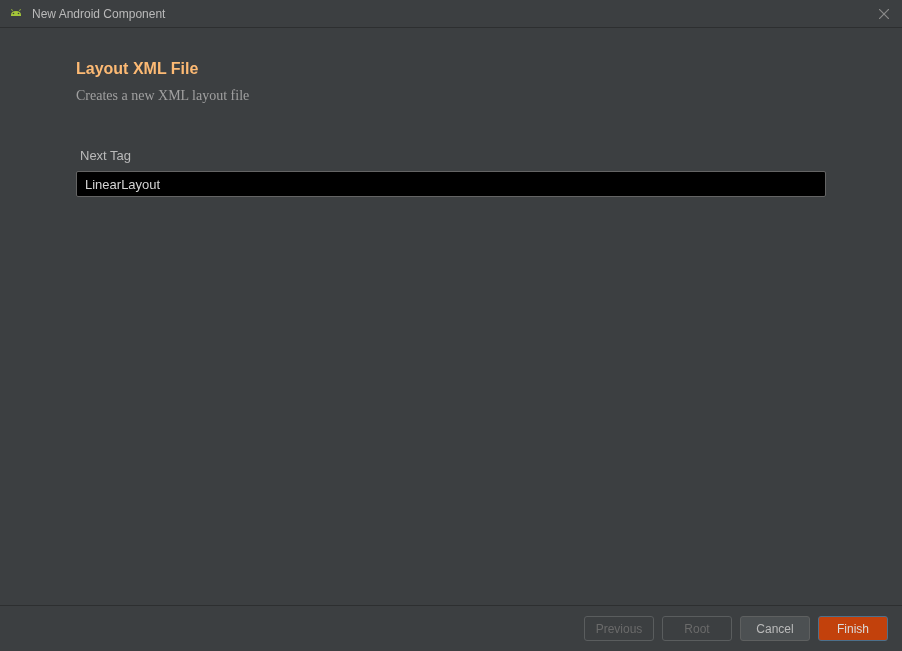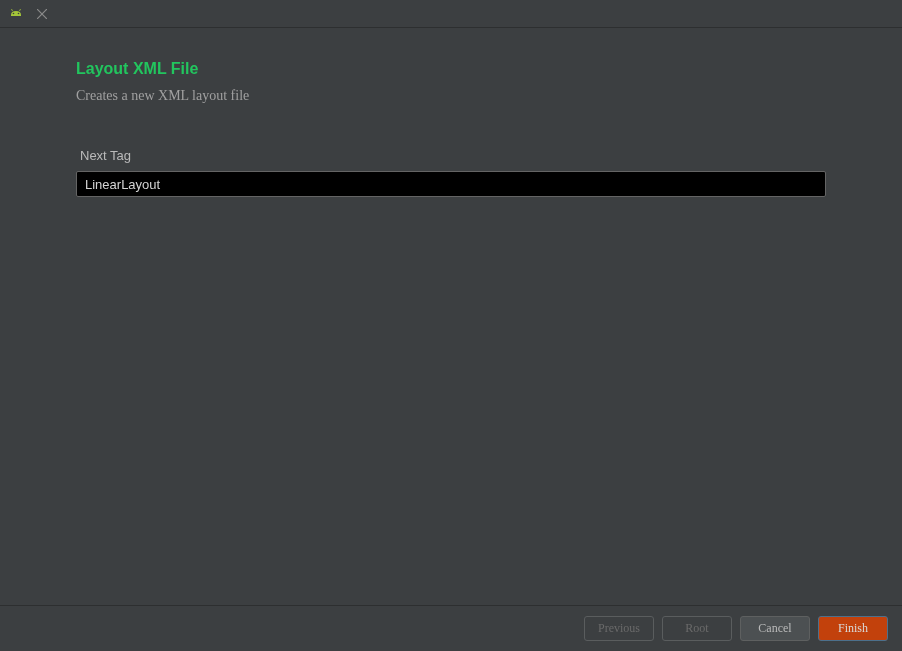--- a/index.html
+++ b/index.html
@@ -50,21 +50,21 @@
     }
     .content {
       flex: 1;
       padding: 32px 76px 16px 76px;
       display: flex;
       flex-direction: column;
     }
     .page-title {
       font-size: 16px;
       font-weight: 600;
-      color: #22c55e;
+      color: #fdba74;
       margin-bottom: 10px;
     }
     .subtitle {
       font-size: 14px;
       color: #a0a0a0;
       margin-bottom: 44px;
       font-family: Liberation Serif, serif;
     }
     .field-label {
       font-size: 13px;
@@ -103,21 +103,21 @@
       border-top: 1px solid #2d2f30;
     }
     .btn {
       min-width: 70px;
       height: 25px;
       padding: 0 4px;
       background: #4c5052;
       border: 1px solid #5e6060;
       color: #bababa;
       font-size: 12px;
-      font-family: Liberation Serif, serif;
+      font-family: Liberation Sans, sans-serif;
       cursor: pointer;
       border-radius: 3px;
     }
     .btn.disabled {
       color: #6a6a6a;
       background: #3c3f41;
       border: 1px solid #5a5d5e;
       cursor: default;
     }
     .btn.primary {
@@ -137,20 +137,21 @@
     <svg width="16" height="16" viewBox="0 0 16 16">
       <g class="android-head">
         <path d="M 3 9 Q 3 5 8 5 Q 13 5 13 9 L 13 10 L 3 10 Z" fill="#a4c639"></path>
         <circle cx="5.5" cy="7.5" r="0.8" fill="#3c3f41"></circle>
         <circle cx="10.5" cy="7.5" r="0.8" fill="#3c3f41"></circle>
         <line x1="4.5" y1="5" x2="3.5" y2="3" stroke="#a4c639" stroke-width="0.8"></line>
         <line x1="11.5" y1="5" x2="12.5" y2="3" stroke="#a4c639" stroke-width="0.8"></line>
       </g>
     </svg>
   </div>
+  <div class="title-text">New Android Component</div>
   <div class="close-btn">
     <svg width="10" height="10" viewBox="0 0 10 10">
       <line x1="0" y1="0" x2="10" y2="10" stroke="currentColor" stroke-width="1.2"></line>
       <line x1="10" y1="0" x2="0" y2="10" stroke="currentColor" stroke-width="1.2"></line>
     </svg>
   </div>
 </div>
 
 <div class="content">
   <div class="page-title">Layout XML File</div>

